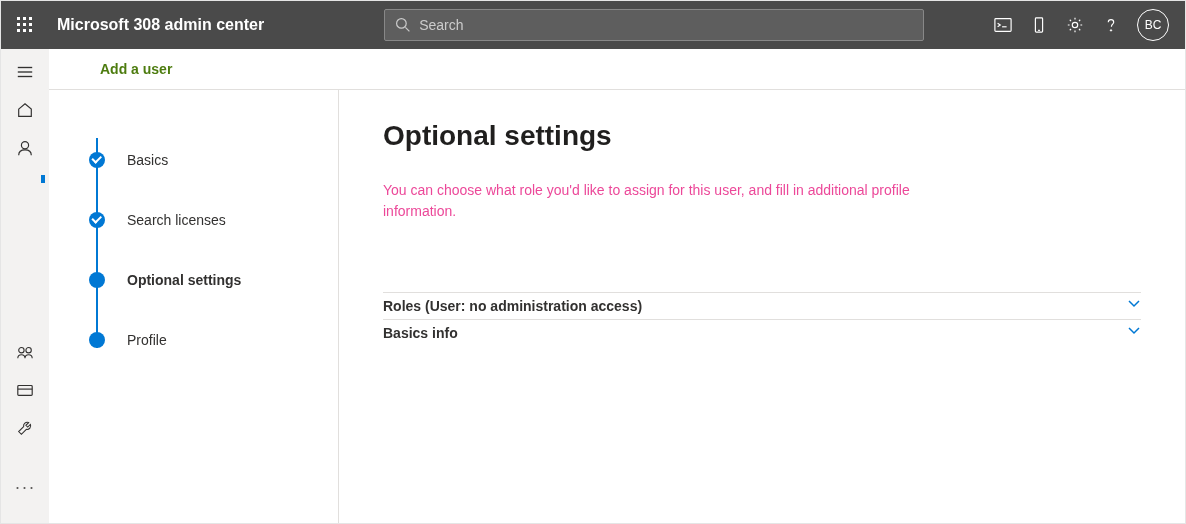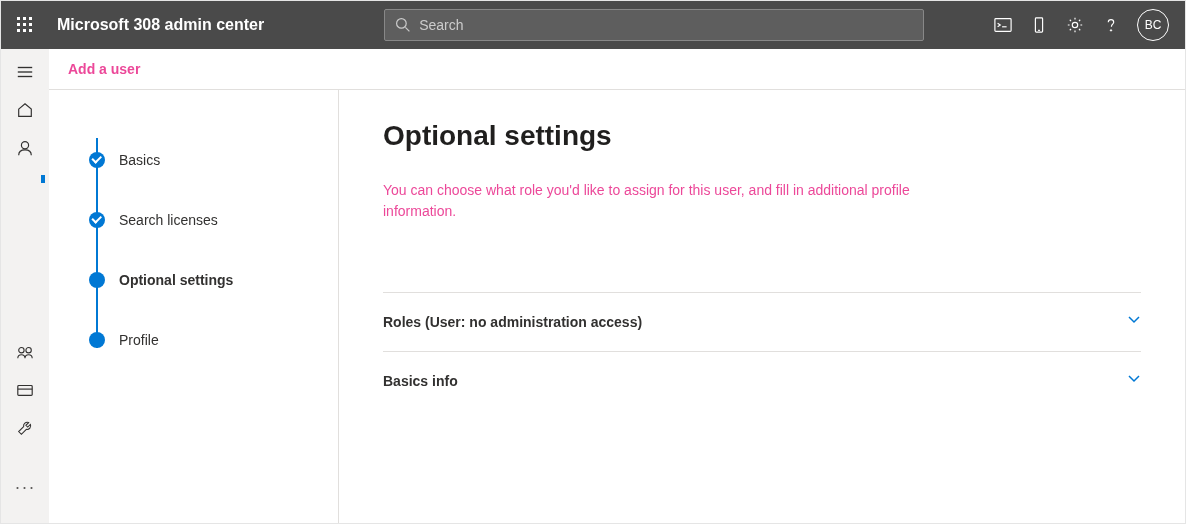--- a/index.html
+++ b/index.html
@@ -20,37 +20,37 @@
 
 .shell { display: flex; height: 476px; }
 .leftbar { width: 48px; background: #f3f2f1; display:flex; flex-direction:column; align-items:center; gap: 20px; padding-top: 14px; color: #323130;}
 .leftbar .ic { width: 20px; height: 20px; display:flex; align-items:center; justify-content:center;}
 .leftbar .ic svg { width: 18px; height: 18px; stroke: #323130; fill:none; }
 .leftbar .indicator { width: 4px; height: 24px; background: #0078d4; align-self: flex-end; margin-right: 4px; margin-top: -2px;}
 .leftbar .spacer { flex: 0 0 120px; }
 .leftbar .dots { font-size: 18px; color: #605e5c; letter-spacing: 1px; }
 
 .content { flex:1; display:flex; flex-direction:column; }
-.panel-header { padding: 12px 19px; font-size: 14px; font-weight: 600; color:#ec4899; border-bottom: 1px solid #e1dfdd; }
+.panel-header { padding: 12px 51px; font-size: 14px; font-weight: 600; color:#4d7c0f; border-bottom: 1px solid #e1dfdd; }
 .panel-body { flex:1; display:flex; }
 
 .stepper-col { width: 290px; border-right: 1px solid #e1dfdd; padding: 40px 24px 0 40px; }
 .stepper { position: relative; }
-.step { display:flex; align-items:center; gap: 14px; position: relative; height: 60px; }
+.step { display:flex; align-items:center; gap: 22px; position: relative; height: 60px; }
 .step .circle { width: 16px; height: 16px; border-radius: 50%; background: #0078d4; flex-shrink:0; position: relative; z-index:2;}
 .step.completed .circle::after { content:""; position:absolute; left:4px; top:4px; width:4px; height:7px; border-right:2px solid #fff; border-bottom:2px solid #fff; transform: rotate(45deg) translate(-1px,-2px);}
 .step.current .circle { width:16px; height:16px; }
 .step .label { font-size: 14px; color: #323130; }
 .step.current .label { font-weight: 700; }
 .line { position:absolute; left:7px; top:8px; bottom:22px; width:2px; background:#0078d4; z-index:1;}
 
 .main-col { flex:1; padding: 30px 44px 0 44px; }
 .main-col h1 { font-size: 28px; font-weight: 700; color:#201f1e; margin-bottom: 28px; }
 .main-col .subtitle { font-size: 14px; color:#ec4899; max-width: 560px; line-height: 1.5; margin-bottom: 70px;}
-.expander { border-top: 1px solid #e1dfdd; padding: 20px 0; cursor: default; }
+.expander { border-top: 1px solid #e1dfdd; padding: 4px 0; cursor: default; }
 .expander-row { display:flex; align-items:center; justify-content:space-between; }
 .expander-row .txt { font-size: 14px; font-weight: 600; color:#323130; }
 .chev svg { width: 14px; height: 14px; stroke: #0078d4; fill:none; }
 </style>
 </head>
 <body>
 
 <div class="topbar">
   <div class="waffle">
     <svg viewBox="0 0 16 16">

